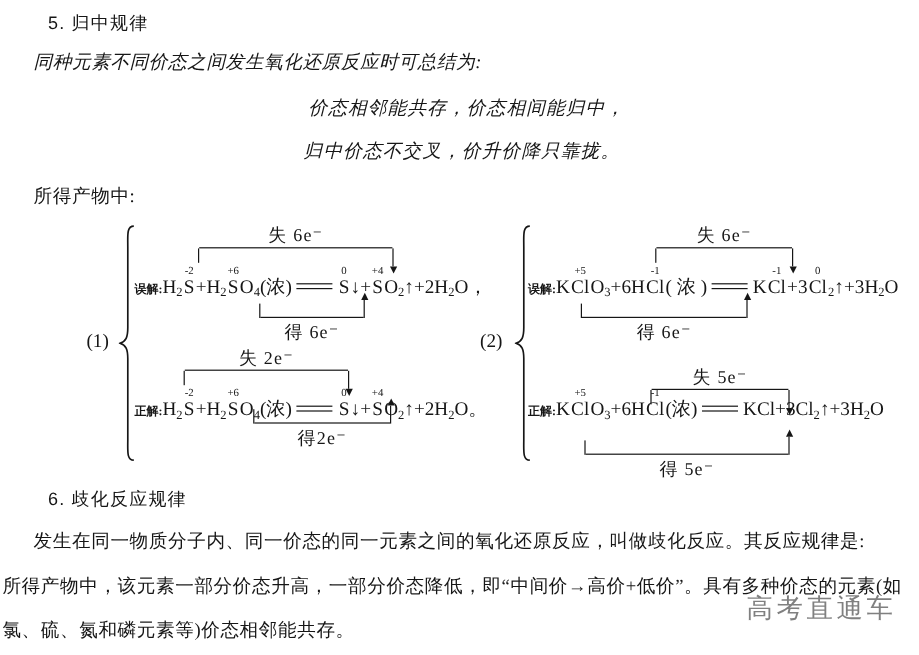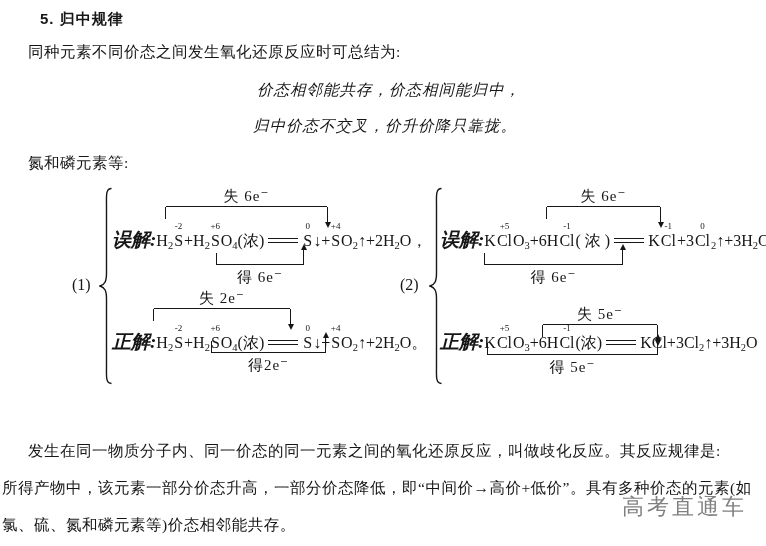--- a/index.html
+++ b/index.html
@@ -1,27 +1,27 @@
 <!DOCTYPE html>
 <html><head>
 <meta charset="utf-8">
 <style>
   html,body{margin:0;padding:0;background:#fff;}
   .page{position:relative;width:766px;height:546px;background:#ffffff;overflow:hidden;
         font-family:"Liberation Serif","DejaVu Serif",serif;color:#161616;}
   .abs{position:absolute;margin:0;white-space:nowrap;}
-  .heading{font-family:"Liberation Sans","DejaVu Sans",sans-serif;font-weight:bold;font-size:15px;letter-spacing:1px;}
+  .heading{font-family:"Liberation Sans","DejaVu Sans",sans-serif;font-weight:normal;font-size:15px;letter-spacing:1px;}
   .body-text{font-size:15.5px;letter-spacing:0.5px;z-index:1;}
   .poem{width:766px;text-align:center;font-style:italic;font-size:15.5px;letter-spacing:1px;font-weight:500;}
   
   .diagrams{position:absolute;left:0;top:182px;width:766px;height:216px;}
   .dg-index{position:absolute;font-size:16px;}
   .brace{position:absolute;}
   .eq-row{position:absolute;white-space:nowrap;font-size:16px;line-height:20px;}
-  .eq-label{font-weight:bold;font-size:19px;letter-spacing:0;font-style:italic;}
+  .eq-label{font-weight:bold;font-size:10px;letter-spacing:0;}
   .atom{position:relative;display:inline-block;margin:0 1px;}
   .val{position:absolute;top:-9px;left:50%;transform:translateX(-50%);
        font-size:9px;font-style:normal;line-height:1;letter-spacing:0;}
   .sub{font-size:10.5px;vertical-align:-3px;}
   .dbleq{display:inline-block;width:30px;height:3px;border-top:1.4px solid #161616;
          border-bottom:1.4px solid #161616;margin:0 4px 3px 4px;vertical-align:middle;}
   
   .bk{position:absolute;height:0;border-top:1.4px solid #161616;}
   .vl{position:absolute;width:0;border-left:1.4px solid #161616;}
   .arr{position:absolute;width:0;height:0;}
@@ -36,24 +36,24 @@
   .lbl{position:absolute;left:50%;transform:translateX(-50%);white-space:nowrap;
        font-size:15px;letter-spacing:1px;}
   .watermark{position:absolute;font-size:22px;letter-spacing:3px;z-index:0;opacity:.9;}
 </style>
 </head>
 <body>
 
 <div class="page">
 
   <h1 class="abs heading" style="left:40px;top:10px;">5. 归中规律</h1>
-  <p class="abs body-text" style="left:28px;top:42px;">同种元素不同价态之间发生氧化还原反应时可总结为:</p>
+  <p class="abs body-text" style="left:28px;top:42px;font-style:italic;">同种元素不同价态之间发生氧化还原反应时可总结为:</p>
   <p class="abs poem" style="left:6px;top:80px;">价态相邻能共存，价态相间能归中，</p>
   <p class="abs poem" style="left:2px;top:116px;">归中价态不交叉，价升价降只靠拢。</p>
-  <p class="abs body-text" style="left:28px;top:153px;">氮和磷元素等:</p>
+  <p class="abs body-text" style="left:28px;top:153px;">所得产物中:</p>
 
   <div class="diagrams">
 
     <span class="dg-index" style="left:72px;top:94px;">(1)</span>
     <svg class="brace" style="left:99px;top:5px;" width="14" height="198" viewBox="0 0 14 198">
       <path d="M 12.5 1.5 C 6.5 1.5 7.5 9 7.5 19 L 7.5 86 C 7.5 94 6 97.5 1 99 C 6 100.5 7.5 104 7.5 112 L 7.5 179 C 7.5 189 6.5 196.5 12.5 196.5" fill="none" stroke="#161616" stroke-width="1.4"></path>
     </svg>
 
     <div class="eq-row" style="left:112px;top:48px;">
       <span class="eq-label">误解:</span><span>H<span class="sub">2</span><span class="atom"><i class="val">-2</i>S</span>+H<span class="sub">2</span><span class="atom"><i class="val">+6</i>S</span>O<span class="sub">4</span>(浓)<span class="dbleq"></span><span class="atom"><i class="val">0</i>S</span>↓+<span class="atom"><i class="val">+4</i>S</span>O<span class="sub">2</span>↑+2H<span class="sub">2</span>O，</span>
@@ -110,28 +110,29 @@
       <i class="vl vl-l"></i>
         <i class="vl vl-r"></i>
         <i class="arr"></i>
     </div>
     <div class="bk bk-top" style="left:543px;top:142px;width:114px;">
       <span class="lbl">失 5e⁻</span>
       <i class="vl vl-l"></i>
         <i class="vl vl-r"></i>
         <i class="arr"></i>
     </div>
-    <div class="bk bk-bot" style="left:488px;top:172px;width:169px;">
+    <div class="bk bk-bot" style="left:488px;top:196px;width:169px;">
       <span class="lbl">得 5e⁻</span>
       <i class="vl vl-l"></i>
         <i class="vl vl-r"></i>
         <i class="arr"></i>
     </div>
 
   </div>
 
+  <h2 class="abs heading" style="left:40px;top:407px;">6. 歧化反应规律</h2>
   <p class="abs body-text" style="left:2px;top:478px;">所得产物中，该元素一部分价态升高，一部分价态降低，即“中间价→高价+低价”。具有多种价态的元素(如</p>
   <p class="abs body-text" style="left:28px;top:441px;">发生在同一物质分子内、同一价态的同一元素之间的氧化还原反应，叫做歧化反应。其反应规律是:</p>
   <p class="abs body-text" style="left:2px;top:515px;">氯、硫、氮和磷元素等)价态相邻能共存。</p>
 
   <div class="watermark" style="left: 622px; top: 492px; color: #737373;">高考直通车</div>
 
 </div>
 
 </body></html>

